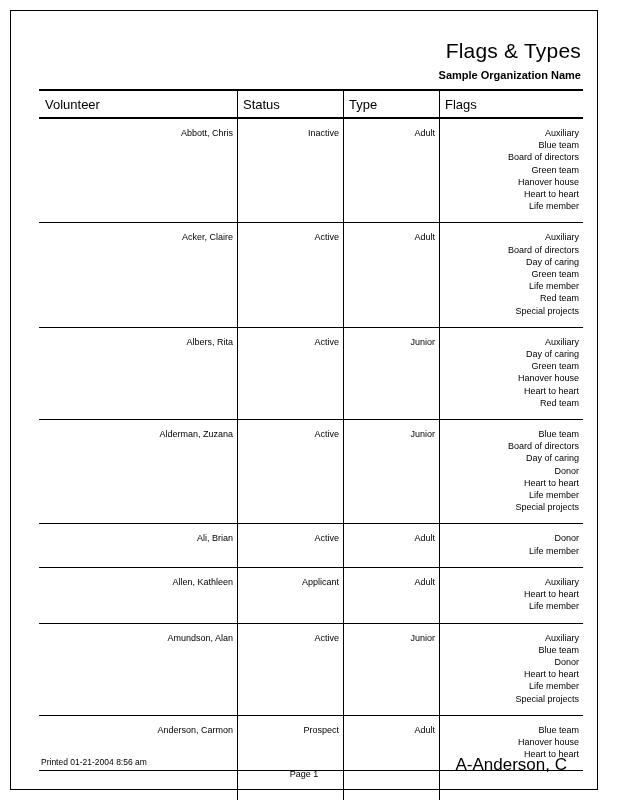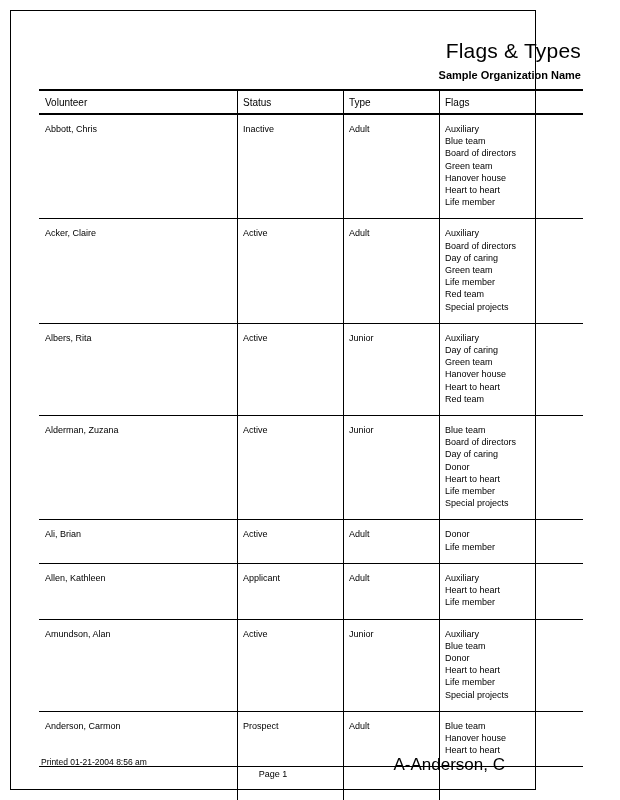--- a/index.html
+++ b/index.html
@@ -17,21 +17,21 @@
     position: relative;
     width: 620px;
     height: 800px;
     box-sizing: border-box;
     background: #ffffff;
   }
   .page-frame {
     position: absolute;
     left: 10px;
     top: 10px;
-    width: 526px;
+    width: 588px;
     height: 780px;
     border: 1px solid #000000;
     box-sizing: border-box;
     background: #ffffff;
   }
   .sheet {
     position: absolute;
     left: 28px;
     top: 22px;
     width: 544px;
@@ -64,33 +64,34 @@
     white-space: nowrap;
   }
   
   table.report {
     width: 100%;
     border-collapse: collapse;
     table-layout: fixed;
   }
   table.report th {
     text-align: left;
-    font-size: 10px;
+    font-size: 13px;
     font-weight: normal;
     padding: 6px 4px 5px 6px;
     border-bottom: 2px solid #000000;
     vertical-align: middle;
     color: #000000;
   }
   table.report td {
     font-size: 9px;
     padding: 8px 4px 10px 6px;
     vertical-align: top;
     border-bottom: 1px solid #000000;
     color: #000000;
+    text-align: right;
   }
   .col-vol { width: 198px; }
   .col-status { width: 106px; }
   .col-type { width: 96px; }
   .col-flags { width: auto; }
   .vline {
     position: absolute;
     top: 56px;
     width: 0;
     border-left: 1px solid #000000;

